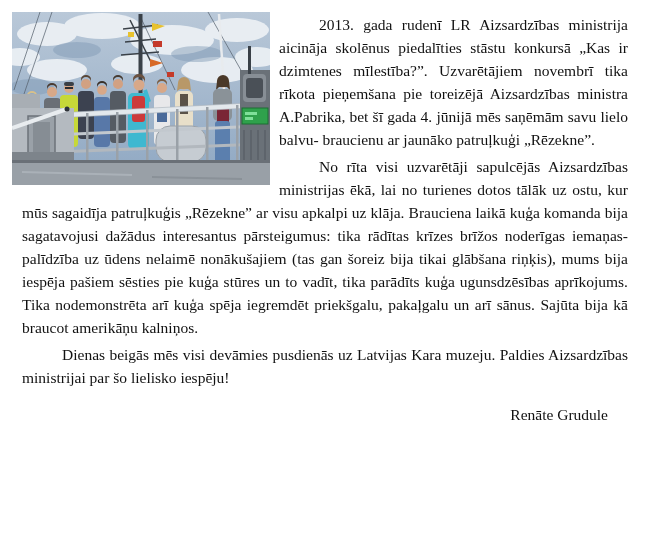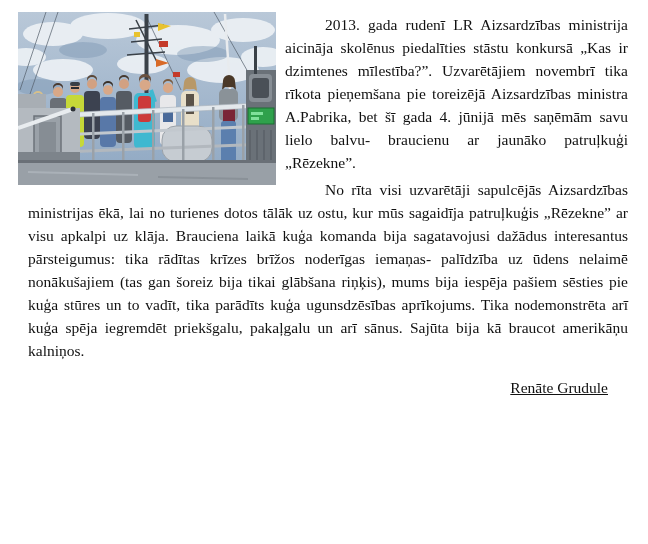--- a/index.html
+++ b/index.html
@@ -5,21 +5,21 @@
   html, body {
     margin: 0;
     padding: 0;
     background: #ffffff;
   }
   .page {
     position: relative;
     box-sizing: border-box;
     width: 648px;
     height: 544px;
-    padding: 13px 20px 0 28px;
+    padding: 13px 20px 0 22px;
     background: #ffffff;
     font-family: "Liberation Serif", serif;
     font-size: 15.5px;
     line-height: 23px;
     color: #111111;
     text-align: justify;
     overflow: hidden;
   }
   figure.photo {
     float: left;
@@ -31,21 +31,20 @@
   }
   figure.photo svg { display: block; width: 258px; height: 173px; }
   p.para {
     margin: 0 0 4px 0;
     text-indent: 40px;
   }
   p.signature {
     margin: 14px 20px 0 0;
     text-align: right;
     text-indent: 0;
-    text-decoration: underline;
   }
 </style>
 </head>
 <body>
 
 <div class="page">
 
   <figure class="photo">
     <svg viewBox="0 0 258 173" xmlns="http://www.w3.org/2000/svg">
       <defs>
@@ -198,15 +197,16 @@
 
       <rect x="0" y="150" width="258" height="23" fill="#99a0a7"></rect>
       <rect x="0" y="148" width="258" height="3" fill="#6a7077"></rect>
       <line x1="10" y1="160" x2="120" y2="163" stroke="#aab1b8" stroke-width="2"></line>
       <line x1="140" y1="165" x2="230" y2="167" stroke="#8a9198" stroke-width="2"></line>
     </svg>
   </figure>
 
   <p class="para">2013. gada rudenī LR Aizsardzības ministrija aicināja skolēnus piedalīties stāstu konkursā „Kas ir dzimtenes mīlestība?”. Uzvarētājiem novembrī tika rīkota pieņemšana pie toreizējā Aizsardzības ministra A.Pabrika, bet šī gada 4. jūnijā mēs saņēmām savu lielo balvu- braucienu ar jaunāko patruļkuģi „Rēzekne”.</p>
   <p class="para">No rīta visi uzvarētāji sapulcējās Aizsardzības ministrijas ēkā, lai no turienes dotos tālāk uz ostu, kur mūs sagaidīja patruļkuģis „Rēzekne” ar visu apkalpi uz klāja. Brauciena laikā kuģa komanda bija sagatavojusi dažādus interesantus pārsteigumus: tika rādītas krīzes brīžos noderīgas iemaņas- palīdzība uz ūdens nelaimē nonākušajiem (tas gan šoreiz bija tikai glābšana riņķis), mums bija iespēja pašiem sēsties pie kuģa stūres un to vadīt, tika parādīts kuģa ugunsdzēsības aprīkojums. Tika nodemonstrēta arī kuģa spēja iegremdēt priekšgalu, pakaļgalu un arī sānus. Sajūta bija kā braucot amerikāņu kalniņos.</p>
+  <p class="para">Dienas beigās mēs visi devāmies pusdienās uz Latvijas Kara muzeju. Paldies Aizsardzības ministrijai par šo lielisko iespēju!</p>
   <p class="signature">Renāte Grudule</p>
 
 </div>
 
 </body></html>

